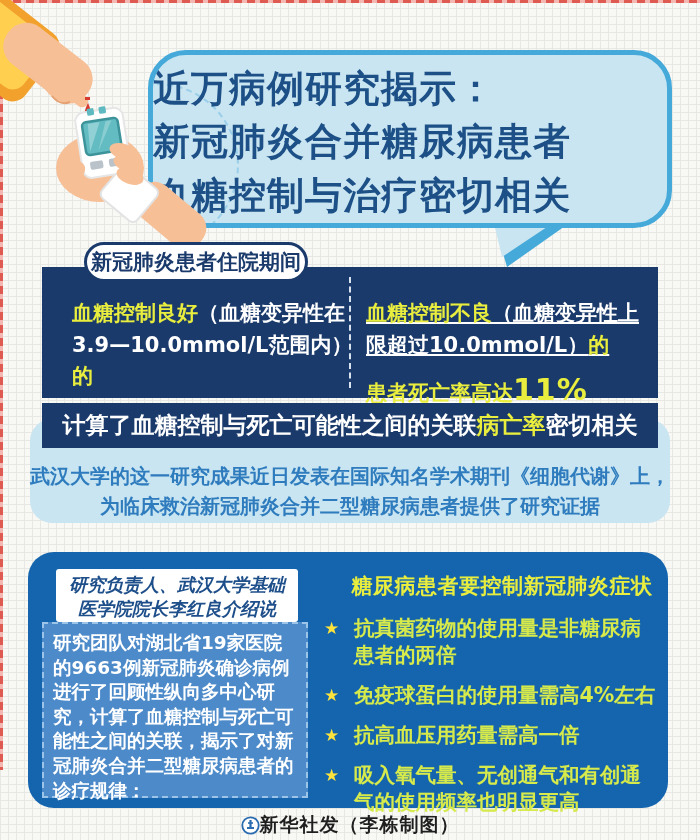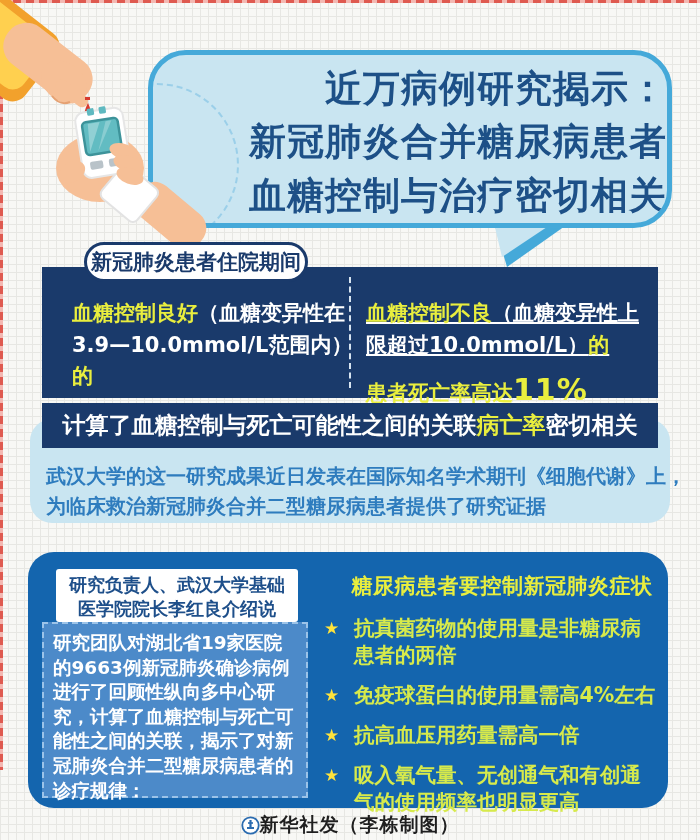--- a/index.html
+++ b/index.html
@@ -16,21 +16,21 @@
     background:repeating-linear-gradient(90deg,#df5a50 0 8px,#f3b8b2 8px 13px);}
   .edge-left{position:absolute;left:0;top:0;width:3px;height:770px;
     background:repeating-linear-gradient(180deg,#df5a50 0 8px,#f3b8b2 8px 13px);}
 
   
   .bubble{position:absolute;left:148px;top:50px;width:524px;height:178px;
     box-sizing:border-box;background:#c9e5f1;border:5px solid #45a9d9;
     border-radius:38px;overflow:hidden;z-index:2;}
   .bubble .deco-arc{position:absolute;left:-78px;top:28px;width:160px;height:160px;
     border:2px dashed #9bcfe9;border-radius:50%;}
-  .title{position:relative;margin-top:7px;text-align:right;
+  .title{position:relative;margin-top:7px;text-align:left;
     color:#1d5087;font-weight:bold;font-size:37px;line-height:1.44;letter-spacing:1px;}
   .tail{position:absolute;left:455px;top:219px;z-index:1;}
 
   
   .badge{position:absolute;left:84px;top:242px;width:224px;height:40px;
     box-sizing:border-box;background:#ffffff;border:3px solid #1a3a6b;border-radius:24px;
     color:#1a3a6b;font-size:21px;font-weight:bold;text-align:center;line-height:34px;z-index:6;}
   .navy-panel{position:absolute;left:42px;top:267px;width:616px;height:131px;
     background:#1a3a6b;z-index:4;}
   .col{position:absolute;top:31px;font-size:21px;font-weight:bold;line-height:1.5;color:#ffffff;}
@@ -39,29 +39,29 @@
   .yel{color:#e9ee3e;}
   .big-val{font-size:30px;letter-spacing:1px;}
   .result-line{margin-top:6px;color:#e9ee3e;}
   .divider{position:absolute;left:307px;top:10px;height:111px;border-left:2px dashed #d7e4f0;}
   .strip{position:absolute;left:42px;top:403px;width:616px;height:45px;background:#1a3a6b;
     color:#ffffff;font-size:23px;font-weight:bold;text-align:center;line-height:45px;z-index:5;}
 
   
   .light-panel{position:absolute;left:30px;top:419px;width:640px;height:104px;
     background:#c9e5f1;border-radius:22px;z-index:3;}
-  .journal{position:absolute;left:16px;top:42px;width:100%;
+  .journal{position:absolute;left:0;top:42px;width:100%;text-align:center;
     color:#2e7cbe;font-size:20px;font-weight:bold;line-height:1.5;}
 
   
   .blue-panel{position:absolute;left:28px;top:552px;width:640px;height:256px;
     background:#1465ae;border-radius:26px;z-index:2;}
   .speaker-box{position:absolute;left:28px;top:17px;width:242px;height:53px;
     background:#ffffff;border-radius:3px;color:#1e4f8a;font-size:18px;font-weight:bold;
-    text-align:center;line-height:24px;padding-top:4px;box-sizing:border-box;}
+    text-align:center;line-height:24px;padding-top:4px;box-sizing:border-box;font-style:italic;}
   .quote-box{position:absolute;left:14px;top:70px;width:266px;height:176px;
     box-sizing:border-box;background:#4c8ac9;border:2px dashed #9cc3e8;
     padding:7px 9px;color:#ffffff;font-size:18.5px;font-weight:bold;line-height:1.33;}
   .right-col{position:absolute;left:292px;top:20px;width:338px;}
   .right-header{text-align:center;padding-left:26px;color:#e9ee3e;
     font-size:21px;font-weight:bold;letter-spacing:0.5px;}
   .bullet-list{margin-top:15px;}
   .bullet{display:flex;margin-bottom:13px;}
   .star{flex:0 0 30px;color:#ffe33c;font-size:17px;padding-top:3px;text-align:left;padding-left:4px;}
   .bullet-text{color:#d7ea4b;font-size:20.5px;font-weight:bold;line-height:1.32;}

